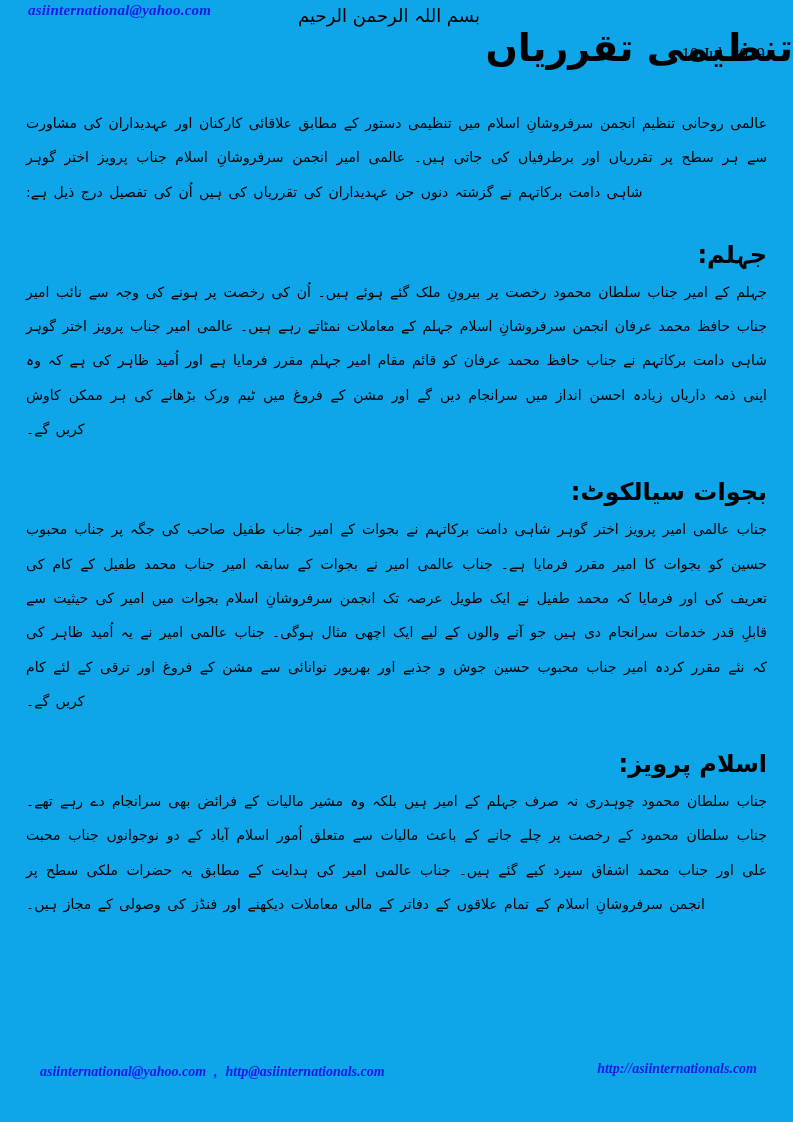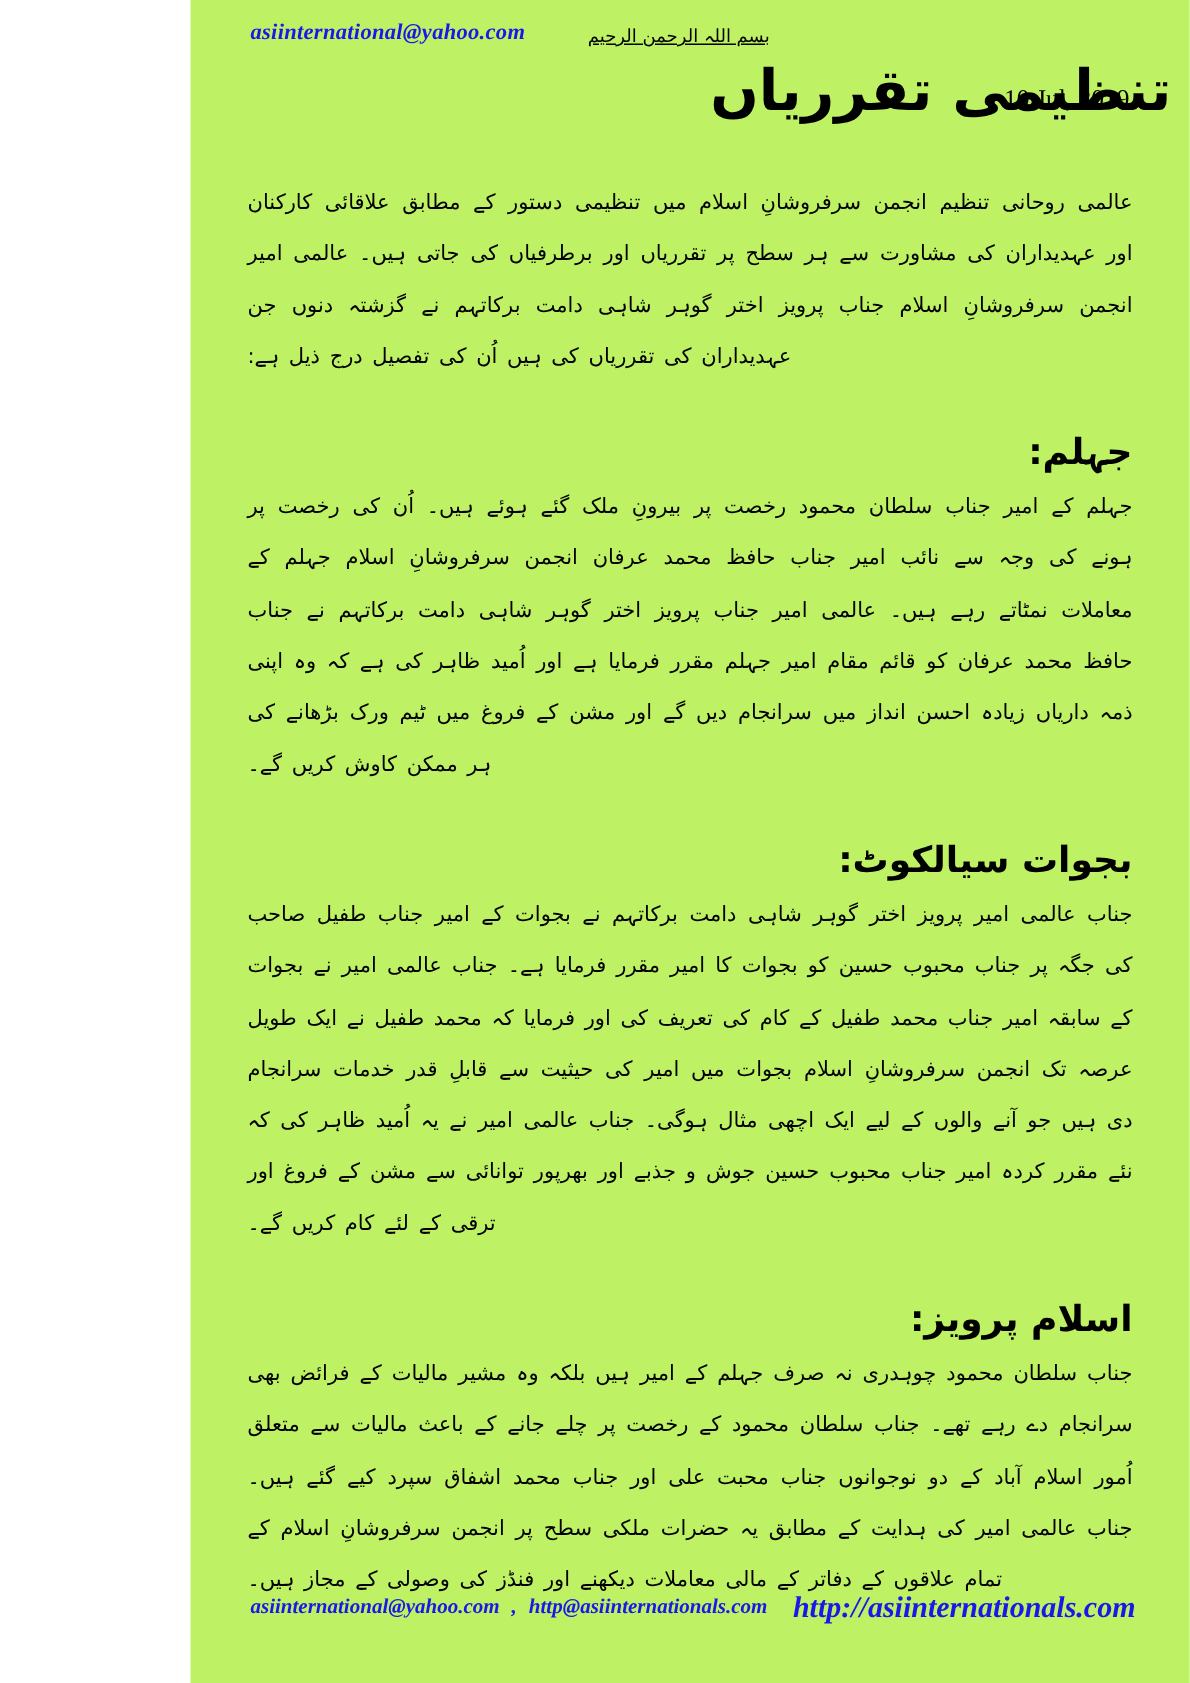--- a/index.html
+++ b/index.html
@@ -11,25 +11,25 @@
   body {
     width: 793px;
     height: 1122px;
     position: relative;
     font-family: "DejaVu Sans", sans-serif;
     overflow: hidden;
   }
 
   .page {
     position: relative;
-    width: 666px;
+    width: 793px;
     height: 1122px;
     box-sizing: border-box;
-    padding: 12px;
-    background: #bef264;
+    padding: 0;
+    background: #0ea5e9;
   }
 
   
   .header {
     position: relative;
     height: 100px;
     direction: ltr;
   }
   .header-email {
     position: absolute;
@@ -44,23 +44,22 @@
     white-space: nowrap;
   }
   .header-bismillah {
     position: absolute;
     left: 0;
     right: 15px;
     top: 5px;
     text-align: center;
     direction: rtl;
     font-family: "DejaVu Sans", sans-serif;
-    font-size: 12px;
+    font-size: 18px;
     color: #000000;
-    text-decoration: underline;
   }
   .header-date {
     position: absolute;
     right: 28px;
     top: 44px;
     font-family: Liberation Serif, serif;
     font-size: 17px;
     color: #000000;
     white-space: nowrap;
   }
@@ -135,21 +134,21 @@
   .footer-emails .sep {
     padding: 0 8px;
   }
   .footer-url {
     position: absolute;
     right: 36px;
     top: -3px;
     font-family: "Liberation Serif", "DejaVu Serif", serif;
     font-style: italic;
     font-weight: bold;
-    font-size: 20px;
+    font-size: 14px;
     color: #1a17e8;
     white-space: nowrap;
   }
 </style>
 </head>
 <body>
 
 <div class="page">
 
   <div class="header">

